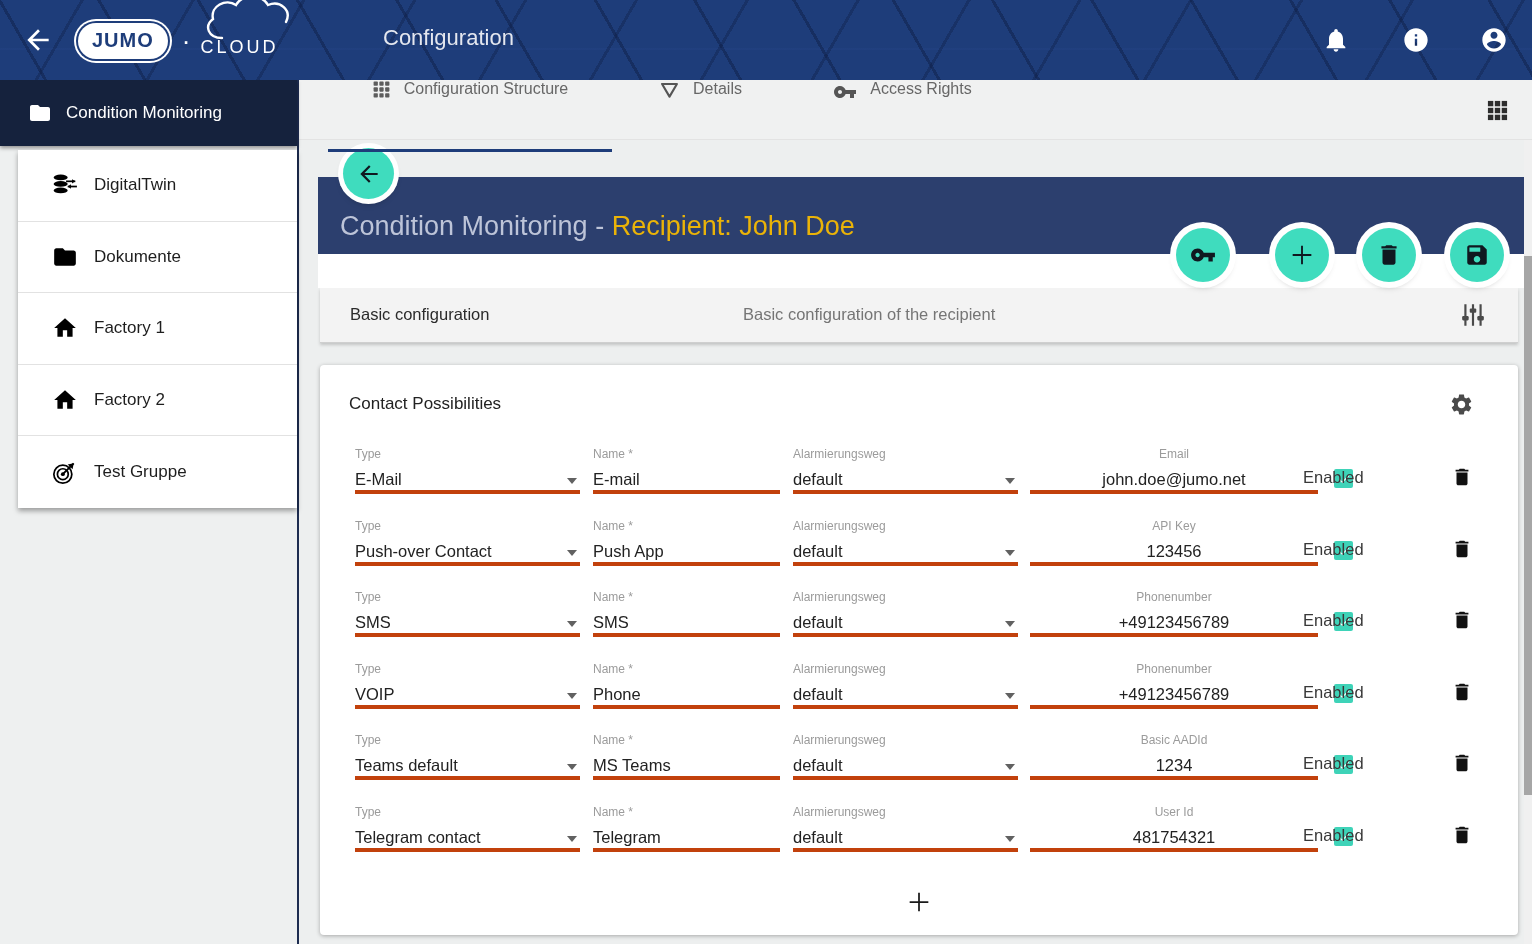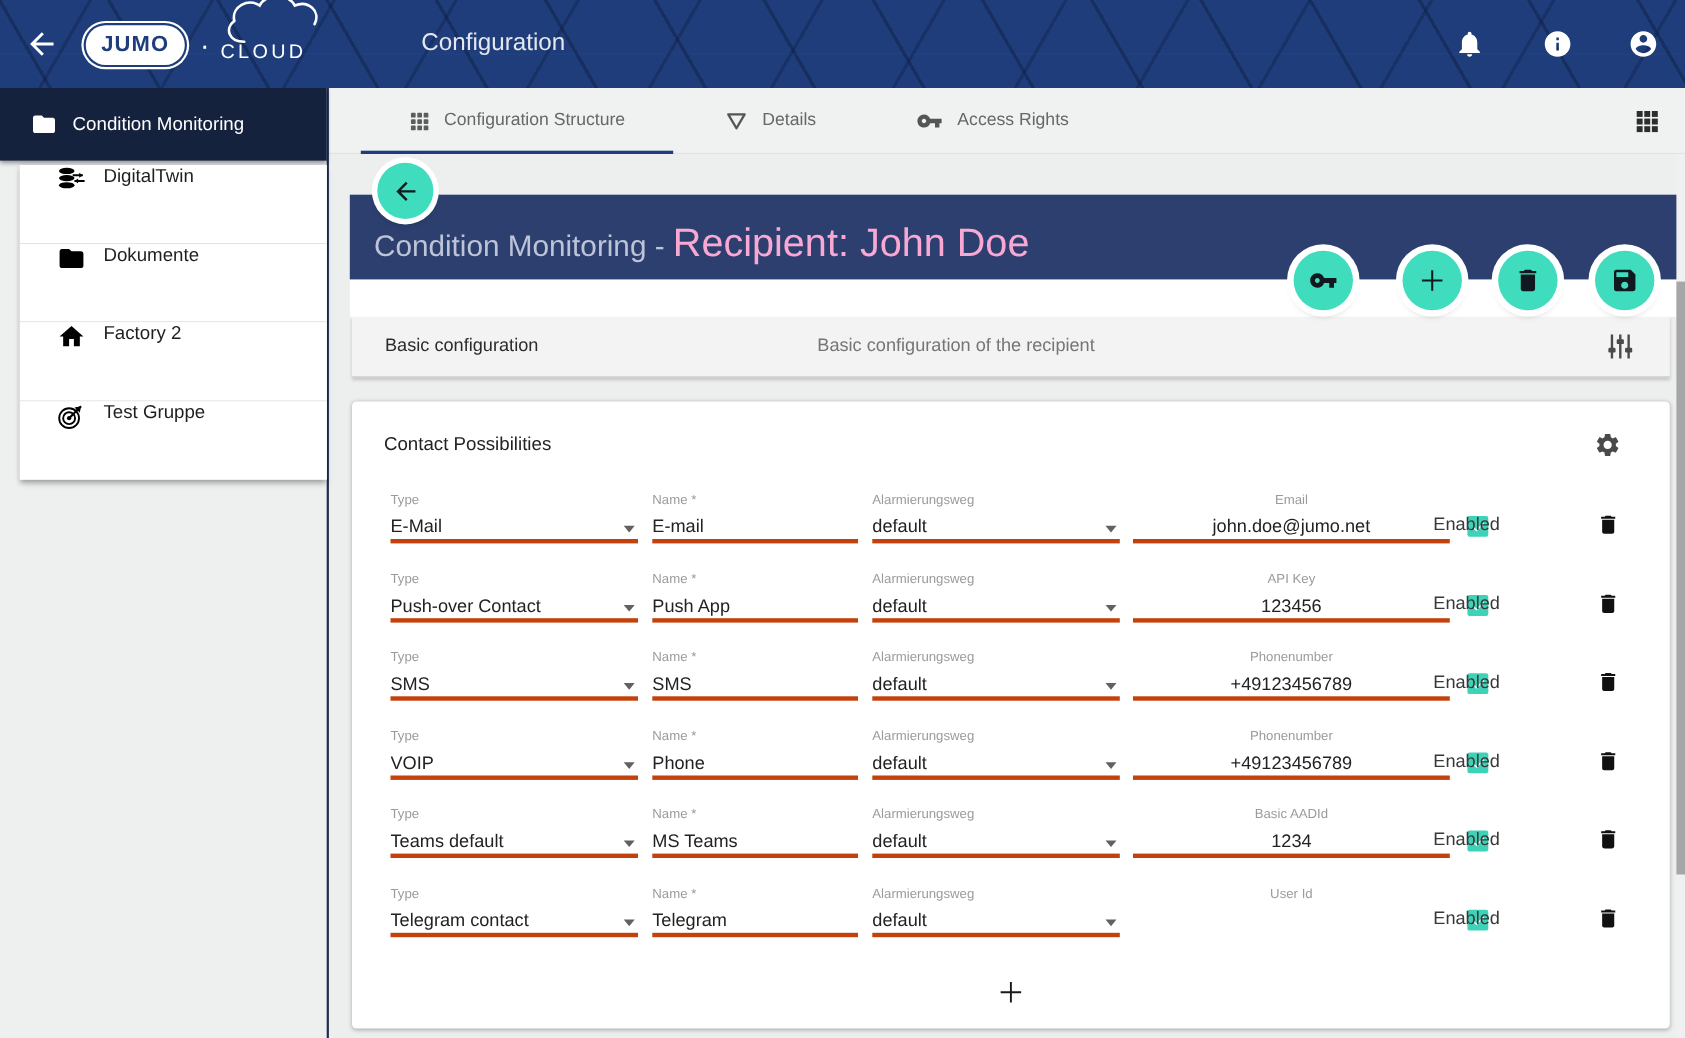--- a/index.html
+++ b/index.html
@@ -25,42 +25,42 @@
 
   
   #sidebar-col { position:absolute; left:0; top:80px; width:297px; height:864px; background:#eef0f0; z-index:20; }
   #nav-divider { position:absolute; left:297px; top:80px; width:2px; height:864px; background:#1d2c50; z-index:21; }
   #sidebar-header { position:absolute; left:0; top:80px; width:297px; height:66px; background:#15223d;
     display:flex; align-items:center; padding-left:28px; gap:14px; z-index:22;
     box-shadow:0 2px 4px rgba(0,0,0,.4); }
   #sidebar-header .hdr-label { color:#fff; font-size:17px; font-weight:500; }
   #sidebar-items { position:absolute; left:18px; top:150px; width:279px; z-index:22; background:#fff;
     box-shadow:0 3px 5px rgba(0,0,0,.35); }
-  .side-item { height:71.6px; background:#fff; display:flex; align-items:flex-start; gap:16px;
+  .side-item { height:71.6px; background:#fff; display:flex; align-items:center; gap:16px;
     padding-left:34px; border-bottom:1px solid #e2e2e2; cursor:pointer; }
   .side-item:last-child { border-bottom:none; }
   .side-item .s-label { font-size:17px; color:#1e1e1e; }
 
   
   #tabbar { position:absolute; left:299px; top:80px; width:1233px; height:60px; background:#f0f1f1;
     border-bottom:1px solid #e3e3e3; z-index:10; }
-  .tab { position:absolute; top:0; height:60px; display:flex; align-items:center; justify-content:center;
+  .tab { position:absolute; top:0; height:72px; display:flex; justify-content:center;
     gap:13px; cursor:pointer; }
   .tab .t-label { font-size:16px; color:#676767; }
   #tab-structure { left:29px; width:284px; }
   #tab-structure .t-underline { position:absolute; left:0; bottom:0; width:100%; height:3px; background:#1e3d7a; }
   #tab-details { left:329px; width:145px; }
   #tab-access { left:506px; width:195px; }
   #tabbar .apps-right { position:absolute; right:23px; top:19px; width:23px; height:23px; cursor:pointer; }
 
   
   #banner { position:absolute; left:318px; top:177px; width:1214px; height:77px; background:#2c3f6e;
     display:flex; align-items:flex-end; padding:0 0 12px 22px; z-index:5; }
   #banner .b-context { color:#bdc4d8; font-size:27px; }
-  #banner .b-title { color:#f9a8d4; font-size:36px; }
+  #banner .b-title { color:#eab308; font-size:27px; }
   #band-below-banner { position:absolute; left:318px; top:254px; width:1214px; height:34px; background:#ffffff; z-index:4; }
 
   .fab { position:absolute; border-radius:50%; background:#3fdcbe; display:flex; align-items:center; justify-content:center;
     box-shadow:0 0 0 6px #ffffff, 0 4px 7px rgba(0,0,0,.35); cursor:pointer; z-index:8; }
   #fab-back { left:343px; top:148px; width:51px; height:51px; box-shadow:0 0 0 5px #ffffff, 0 4px 7px rgba(0,0,0,.35); }
   #fab-key  { left:1176px; top:228px; width:54px; height:54px; }
   #fab-add  { left:1275px; top:228px; width:54px; height:54px; }
   #fab-del  { left:1362px; top:228px; width:54px; height:54px; }
   #fab-save { left:1450px; top:228px; width:54px; height:54px; }
 
@@ -151,20 +151,26 @@
   <div class="side-item">
     <svg width="26" height="26" viewBox="0 0 24 24">
         <path d="M10 4H4c-1.1 0-1.99.9-1.99 2L2 18c0 1.1.9 2 2 2h16c1.1 0 2-.9 2-2V8c0-1.1-.9-2-2-2h-8l-2-2z" fill="#000"></path>
       </svg>
     <span class="s-label">Dokumente</span>
   </div>
   <div class="side-item">
     <svg width="26" height="26" viewBox="0 0 24 24">
         <path d="M10 20v-6h4v6h5v-8h3L12 3 2 12h3v8z" fill="#000"></path>
       </svg>
+    <span class="s-label">Factory 1</span>
+  </div>
+  <div class="side-item">
+    <svg width="26" height="26" viewBox="0 0 24 24">
+        <path d="M10 20v-6h4v6h5v-8h3L12 3 2 12h3v8z" fill="#000"></path>
+      </svg>
     <span class="s-label">Factory 2</span>
   </div>
   <div class="side-item">
     <svg width="26" height="26" viewBox="0 0 24 24">
       <circle cx="10" cy="14" r="8.3" fill="none" stroke="#000" stroke-width="1.6"></circle>
       <circle cx="10" cy="14" r="5" fill="none" stroke="#000" stroke-width="1.6"></circle>
       <circle cx="10" cy="14" r="1.8" fill="#000"></circle>
       <path d="M10 14L20 4" stroke="#000" stroke-width="1.8"></path>
       <path d="M20 4l-5.5 1 4.5 4.5z" fill="#000"></path>
     </svg>
@@ -431,20 +437,21 @@
       <div class="lbl">Name *</div>
       <div class="val">Telegram</div>
     </div>
     <div class="field c3">
       <div class="lbl">Alarmierungsweg</div>
       <div class="val">default</div>
       <span class="dd"></span>
     </div>
     <div class="field c4">
       <div class="lbl">User Id</div>
+      <div class="val">481754321</div>
     </div>
     <div class="chk">
       <svg width="14" height="14" viewBox="0 0 24 24">
           <path d="M9 16.2L4.8 12l-1.4 1.4L9 19 21 7l-1.4-1.4z" fill="#fff"></path>
         </svg>
     </div>
     <span class="chk-label">Enabled</span>
     <svg class="row-trash" viewBox="0 0 24 24">
         <path d="M6 19c0 1.1.9 2 2 2h8c1.1 0 2-.9 2-2V7H6v12zM19 4h-3.5l-1-1h-5l-1 1H5v2h14V4z" fill="#111"></path>
       </svg>

